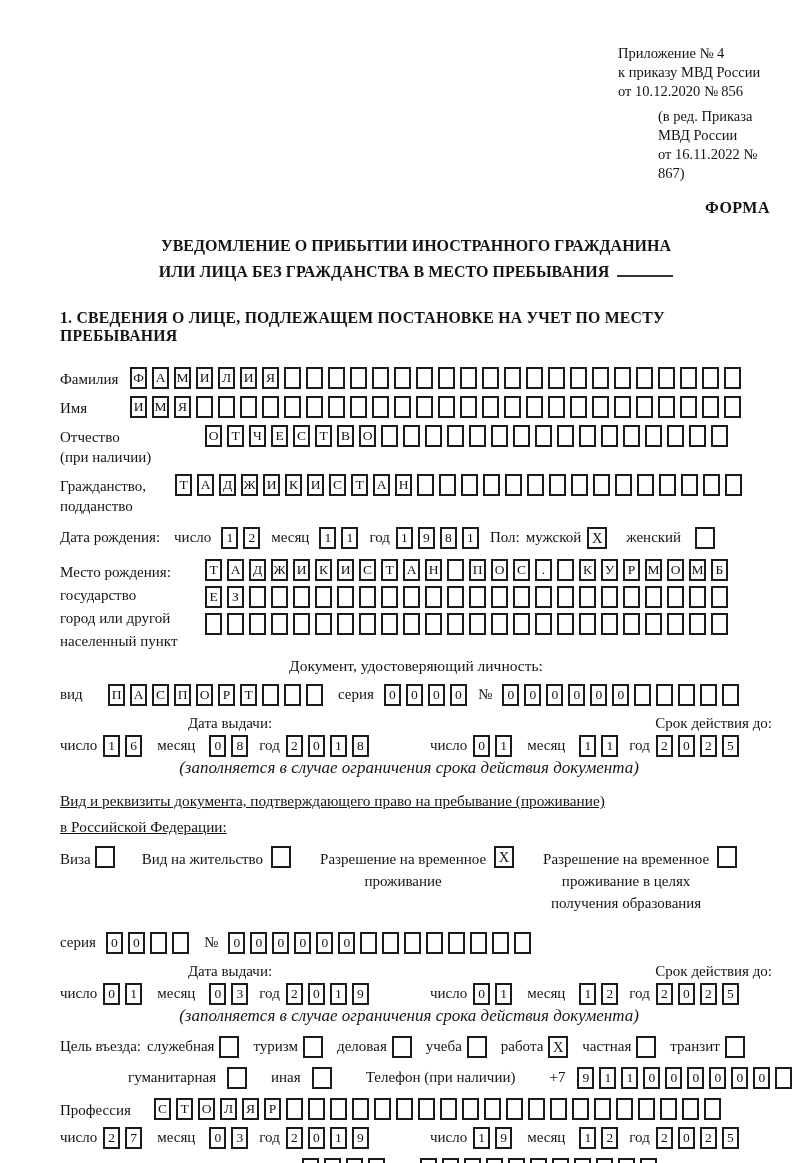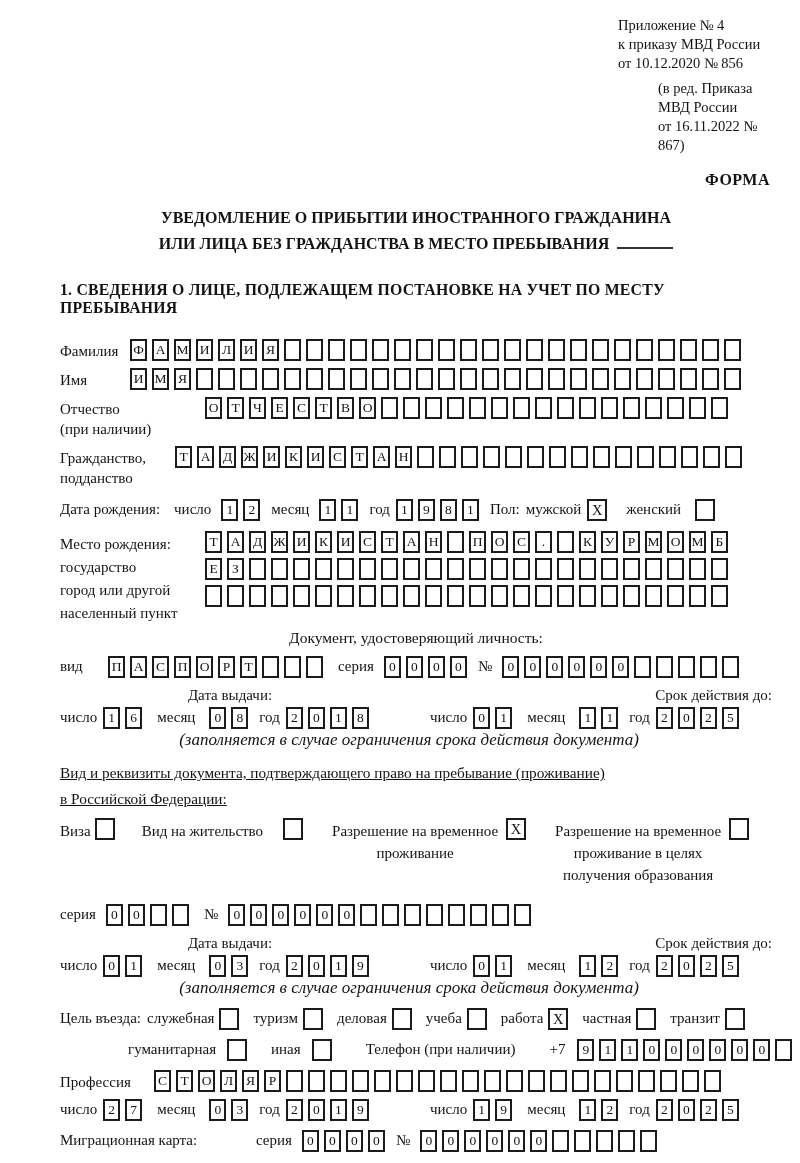--- a/index.html
+++ b/index.html
@@ -1,18 +1,18 @@
 <!DOCTYPE html>
 <html><head>
 <meta charset="utf-8">
 <style>
   html,body{margin:0;padding:0;background:#fff;}
   body{width:800px;height:1163px;overflow:hidden;color:#131313;
        font-family:"Liberation Serif","DejaVu Serif",serif;font-size:15px;}
-  .page{position:relative;width:800px;height:1163px;box-sizing:border-box;padding:16px 28px 0 60px;border-radius:20px;}
+  .page{position:relative;width:800px;height:1163px;box-sizing:border-box;padding:44px 28px 0 60px;border-radius:20px;}
 
   .appendix{margin-left:558px;font-size:14.5px;line-height:19px;}
   .appendix-note{margin-top:6px;margin-left:40px;}
   .forma{margin-top:16px;text-align:right;font-weight:bold;font-size:16px;letter-spacing:.5px;padding-right:2px;}
 
   .title{margin-top:16px;text-align:center;font-weight:bold;font-size:16px;line-height:26px;}
   .blank-line{display:inline-block;width:56px;border-bottom:2px solid #333;margin-left:8px;height:14px;}
 
   .sec-heading{margin-top:24px;margin-bottom:22px;font-weight:bold;font-size:15.8px;letter-spacing:.2px;}
 
@@ -421,21 +421,21 @@
     <div>в Российской Федерации:</div>
   </div>
 
   <div class="permit-row">
     <div class="opt">
       <span class="optlbl">Виза</span>
       <span class="boxes chk" style="margin-left:4px;">
           <span class="cb"></span>
         </span>
     </div>
-    <div class="opt" style="margin-left:22px;gap:12px;">
+    <div class="opt" style="margin-left:22px;">
       <span class="optlbl">Вид на жительство</span>
       <span class="boxes chk">
           <span class="cb"></span>
         </span>
     </div>
     <div class="opt" style="margin-left:24px;">
       <div class="optlbl center">
         <div>Разрешение на временное</div>
         <div>проживание</div>
       </div>

